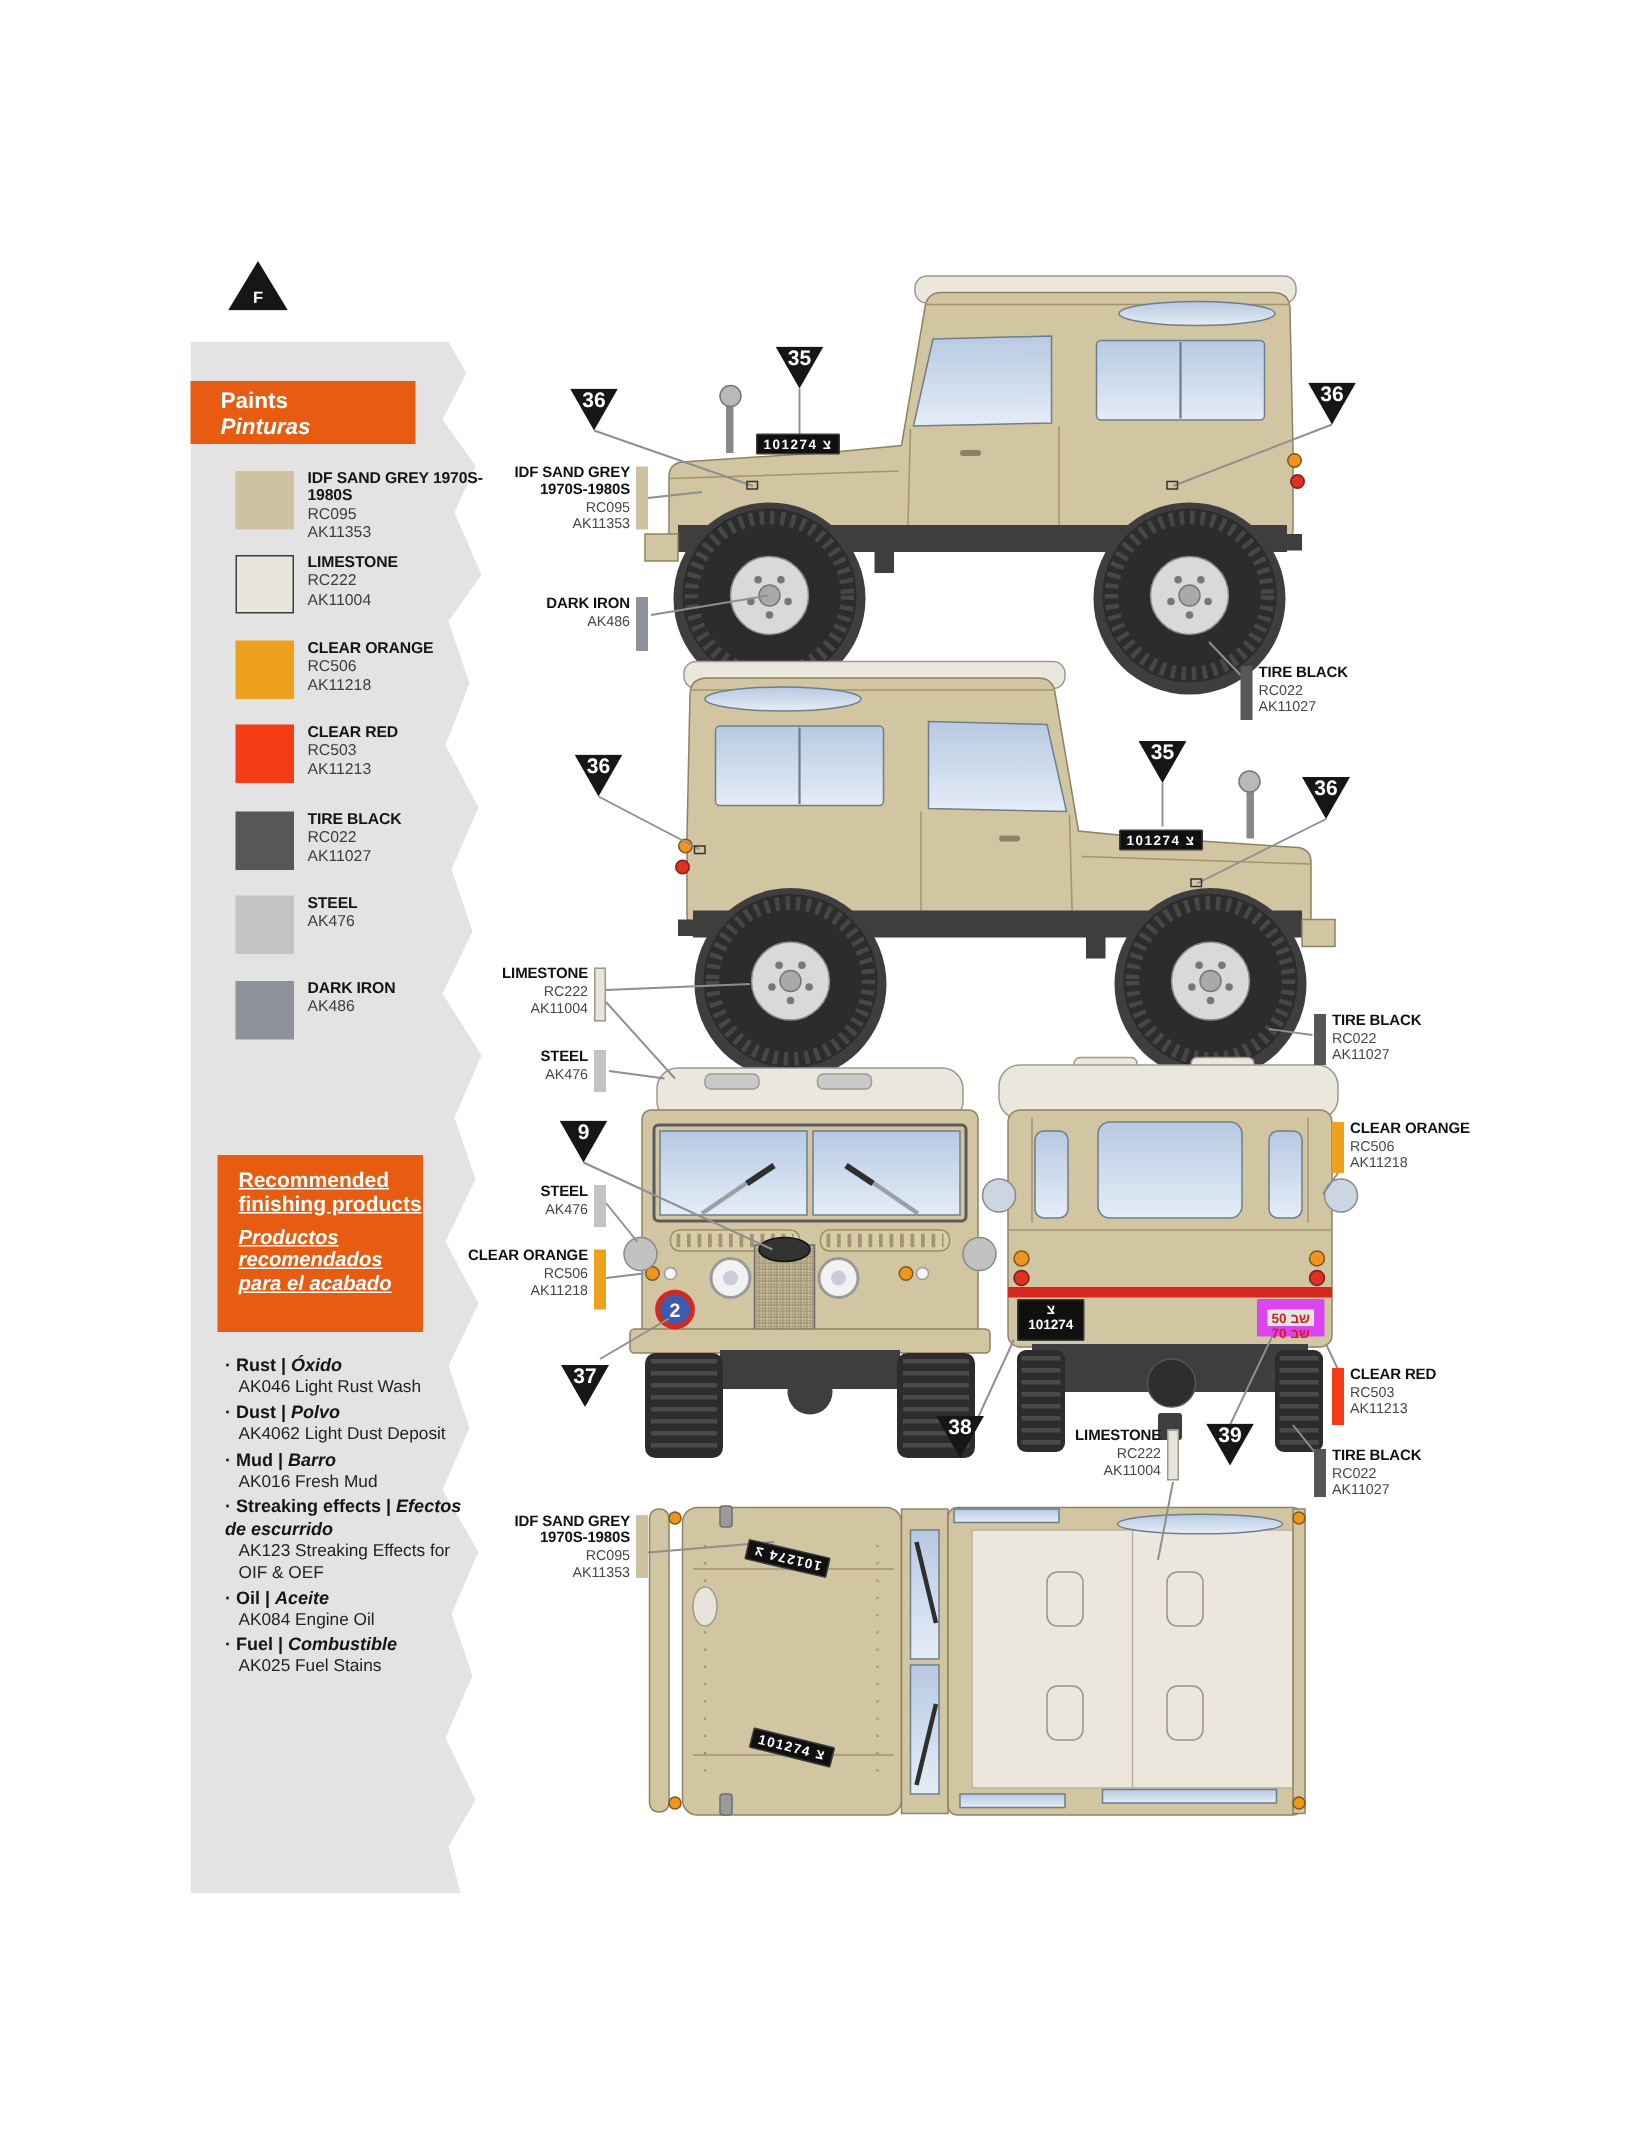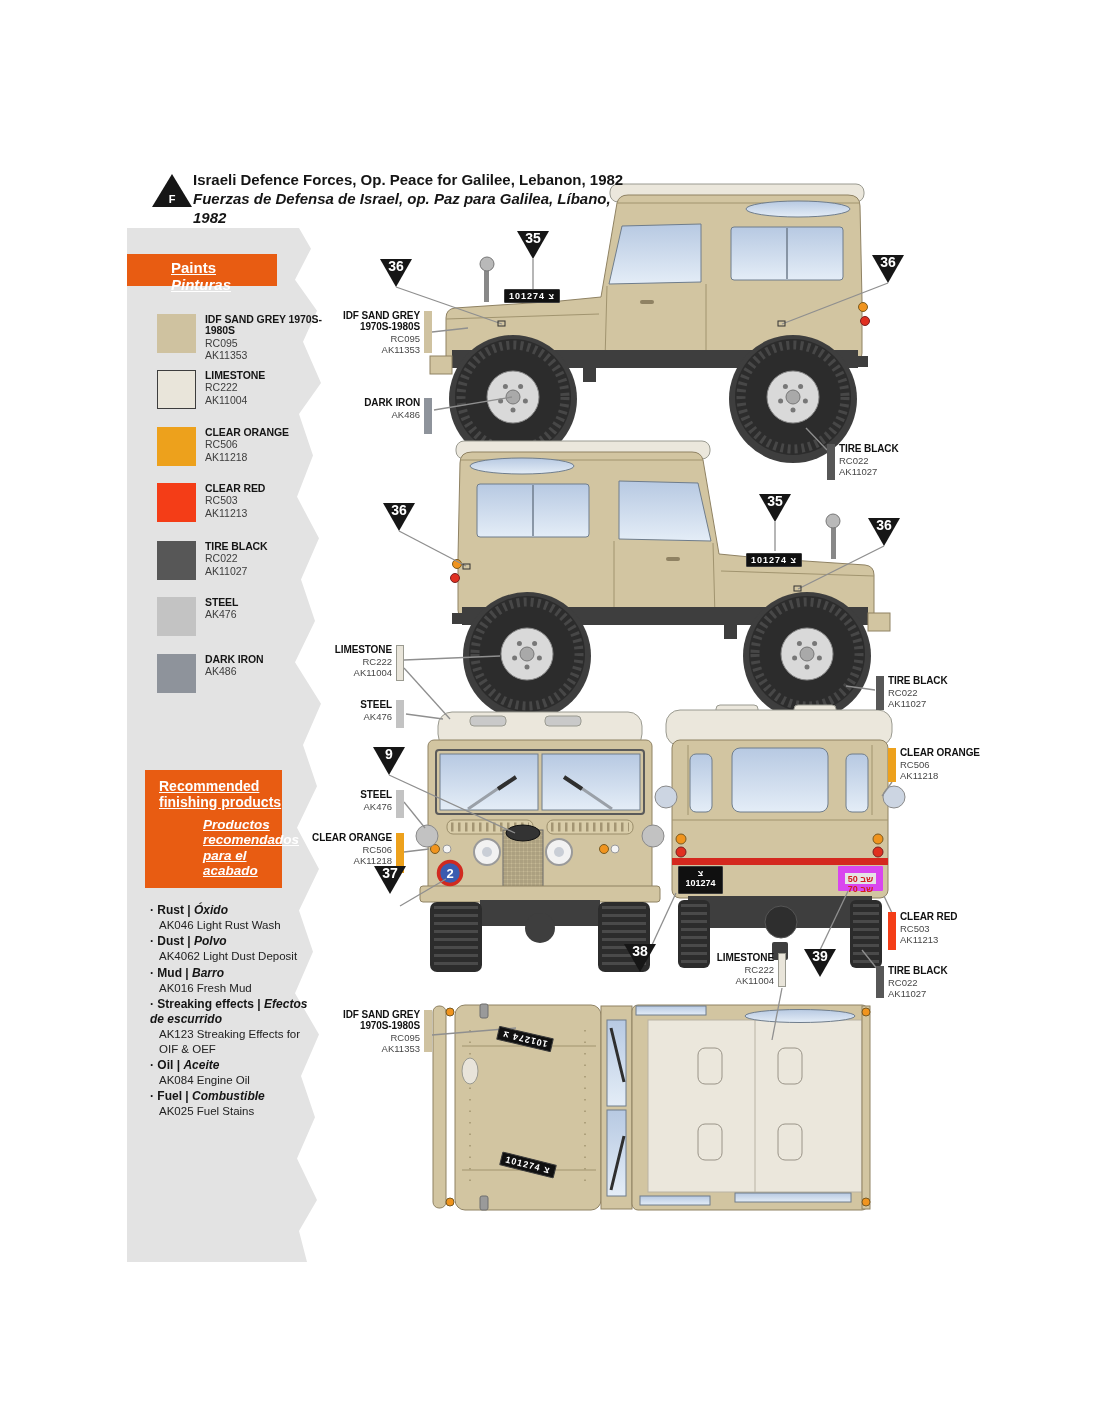--- a/index.html
+++ b/index.html
@@ -17,26 +17,26 @@
   .art{position:absolute;left:0;top:0;}
   
   .hdr-tri{position:absolute;left:152px;top:174px;width:40px;height:33px;background:var(--marker);
         clip-path:polygon(50% 0,100% 100%,0 100%);color:#fff;font-size:11px;font-weight:700;
         display:flex;align-items:flex-end;justify-content:center;padding-bottom:2px;box-sizing:border-box;}
   .title{position:absolute;left:193px;top:171px;width:450px;line-height:1.25;}
   .title .en{font-size:15px;font-weight:700;}
   .title .es{font-size:15px;font-weight:700;font-style:italic;}
   
   .oblock{position:absolute;background:var(--accent);color:#fff;box-sizing:border-box;}
-  .ob-paints{left:127px;top:254px;width:150px;height:32px;padding:6px 0 0 44px;text-decoration:underline;}
+  .ob-paints{left:127px;top:254px;width:150px;height:42px;padding:6px 0 0 20px;}
   .ob-paints .t1{font-size:15px;font-weight:700;line-height:1.1;}
   .ob-paints .t2{font-size:15px;font-weight:700;font-style:italic;line-height:1.1;}
   .ob-fin{left:145px;top:770px;width:137px;height:118px;padding:9px 0 0 14px;text-decoration:underline;}
   .ob-fin .t1{font-size:14px;font-weight:700;line-height:1.12;}
-  .ob-fin .t2{font-size:13.5px;font-weight:700;font-style:italic;line-height:1.12;margin-top:7px;margin-left:44px;}
+  .ob-fin .t2{font-size:13.5px;font-weight:700;font-style:italic;line-height:1.12;margin-top:7px;}
   
   .swrow{position:absolute;left:157px;display:flex;gap:9px;width:170px;}
   .sw{width:39px;height:39px;flex:0 0 auto;}
   .sw.bordered{box-sizing:border-box;border:1px solid #3d3d3d;}
   .sw-name{font-size:10.5px;font-weight:700;line-height:1.08;letter-spacing:-0.1px;}
   .sw-code{font-size:10.5px;color:#3d3d3d;line-height:1.18;}
   
   .finlist{position:absolute;left:150px;top:903px;width:172px;}
   .fin-item{margin-bottom:2px;}
   .fin-label{font-size:12px;font-weight:700;line-height:1.25;}
@@ -261,24 +261,20 @@
       <rect x="498" y="321" width="7" height="5" fill="none" stroke="#333"></rect>
       <rect x="778" y="321" width="7" height="5" fill="none" stroke="#333"></rect>
       <rect x="794" y="586" width="7" height="5" fill="none" stroke="#333"></rect>
       <rect x="463" y="564" width="7" height="5" fill="none" stroke="#333"></rect>
     </g>
   </svg>
 
   <div class="hdr-tri">
     <span>F</span>
   </div>
-  <div class="title">
-    <div class="en">Israeli Defence Forces, Op. Peace for Galilee, Lebanon, 1982</div>
-    <div class="es">Fuerzas de Defensa de Israel, op. Paz para Galilea, Líbano, 1982</div>
-  </div>
 
   <div class="oblock ob-paints">
     <div class="t1">Paints</div>
     <div class="t2">Pinturas</div>
   </div>
 
   <div class="swrow" style="top:314px">
     <div class="sw" style="background: rgb(207, 194, 160);"></div>
     <div class="sw-text">
       <div class="sw-name">IDF SAND GREY 1970S-1980S</div>
@@ -473,21 +469,21 @@
     <div class="bar" style="height: 42px; background: rgb(207, 194, 160);"></div>
   </div>
 
   <div class="tri" style="left:380px;top:259px">36</div>
   <div class="tri" style="left:517px;top:231px">35</div>
   <div class="tri" style="left:872px;top:255px">36</div>
   <div class="tri" style="left:383px;top:503px">36</div>
   <div class="tri" style="left:759px;top:494px">35</div>
   <div class="tri" style="left:868px;top:518px">36</div>
   <div class="tri" style="left:373px;top:747px">9</div>
-  <div class="tri" style="left:374px;top:866px">37</div>
+  <div class="tri" style="left:374px;top:910px">37</div>
   <div class="tri" style="left:624px;top:944px">38</div>
   <div class="tri" style="left:804px;top:949px">39</div>
 
   <div class="plate side" style="left:504px;top:289px">101274 צ</div>
   <div class="plate side" style="left:746px;top:553px">101274 צ</div>
   <div class="plate rear" style="left:678px;top:866px">
     <div>צ</div>
     <div>101274</div>
   </div>
   <div class="plate red" style="left:838px;top:866px">

